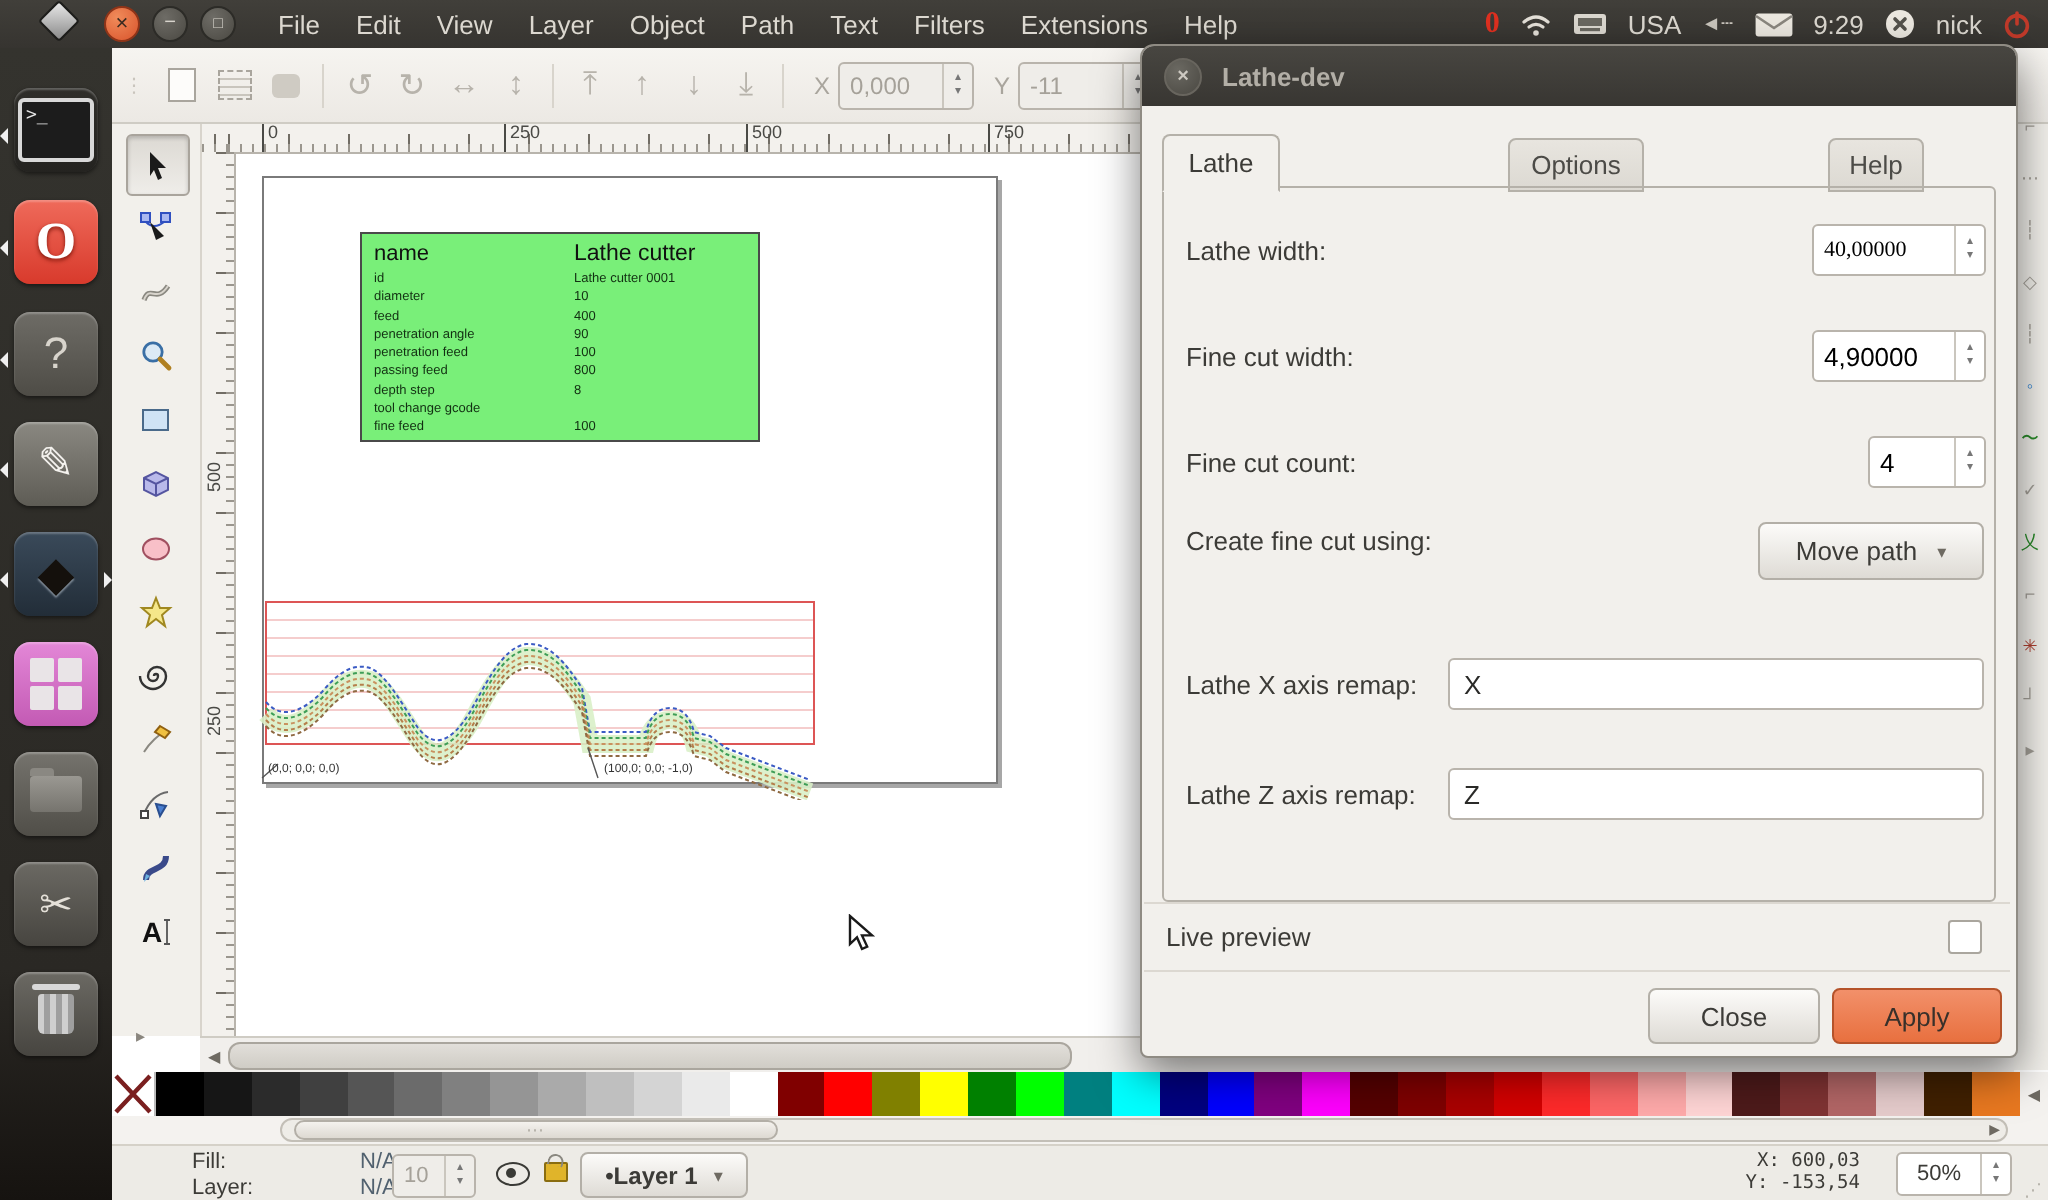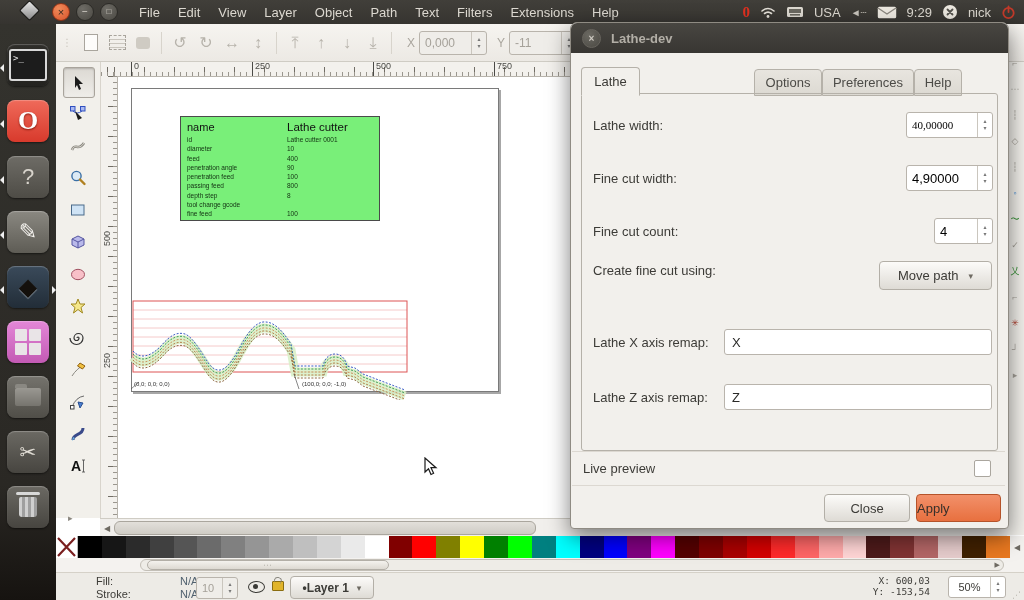--- a/index.html
+++ b/index.html
@@ -130,21 +130,21 @@
     font-size:13px;display:flex;align-items:center;padding-left:7px;color:#2a2a28;}
   #fine-combo{position:absolute;left:308px;top:238px;width:111px;height:27px;gap:10px;font-size:13px;}
   #fine-combo .chev{color:#6e6a62;font-size:9px;}
   #dlg-sep1{position:absolute;left:1px;top:428px;width:433px;height:1px;background:#dcd8d1;}
   #dlg-sep2{position:absolute;left:1px;top:462px;width:433px;height:1px;background:#dcd8d1;}
   #live-label{position:absolute;left:12px;top:438px;font-size:13px;color:#3c3b37;}
   #live-check{position:absolute;left:403px;top:437px;width:15px;height:15px;background:#fff;border:1px solid #aaa69e;border-radius:2px;}
   #btn-dlg-close{position:absolute;left:253px;top:471px;width:84px;height:26px;font-size:13px;}
   #btn-dlg-apply{position:absolute;left:345px;top:471px;width:83px;height:26px;font-size:13px;
     background:linear-gradient(#f2906a,#e8703f);border:1px solid #b5532a;border-radius:4px;
-    display:flex;align-items:center;justify-content:flex-start;color:#38302a;}
+    display:flex;align-items:center;justify-content:center;color:#38302a;}
   #desk-corner{left:0;top:536px;width:56px;height:64px;background:linear-gradient(135deg,#433c35,#15100c);z-index:10;}
 </style>
 </head>
 <body>
 
 <div id="screen">
 
   <div class="abs" id="panel">
     <div style="width:52px;position:relative;height:24px;">
       <div class="abs" id="app-logo"></div>
@@ -529,21 +529,21 @@
       <div id="pal-thumb">
           <span class="grip-dots">⋯</span>
         </div>
       <span style="position:absolute;right:3px;color:#6e6a62;font-size:7px;">▶</span>
     </div>
   </div>
 
   <div class="abs" id="statusbar">
     <span class="fs-label" style="left:6px;top:2px;">Fill:</span>
     <span class="fs-label na" style="left:77px;top:2px;">N/A</span>
-    <span class="fs-label" style="left:6px;top:15px;">Stroke:</span>
+    <span class="fs-label" style="left:6px;top:15px;">Layer:</span>
     <span class="fs-label na" style="left:77px;top:15px;">N/A</span>
     <span class="fs-label" style="left:124px;top:8px;">O:</span>
     <span class="spinbox gray abs" style="left:140px;top:4px;width:40px;height:20px;">
       <span class="spin-val" style="flex:1;font-size:11px;">10</span>
       <span class="spin-arrows">
           <span>▴</span>
           <span>▾</span>
         </span>
     </span>
     <span class="abs" id="eye"></span>
@@ -572,23 +572,20 @@
     <div id="dlg-title">
       <span id="dlg-close">×</span>
       <span>Lathe-dev</span>
     </div>
     <div class="dtab active" style="left:10px;width:57px;">
         <span>Lathe</span>
       </div>
     <div class="dtab" style="left:183px;width:66px;">
         <span>Options</span>
       </div>
-    <div class="dtab" style="left:251px;width:90px;">
-        <span>Preferences</span>
-      </div>
     <div class="dtab" style="left:343px;width:46px;">
         <span>Help</span>
       </div>
     <div id="notebook"></div>
 
     <span class="dlbl" style="left:22px;top:95px;">Lathe width:</span>
     <span class="spinbox abs" style="left:335px;top:89px;width:85px;height:24px;">
       <span class="spin-val" style="flex:1;font-size:11px;font-family:Liberation Serif, serif;">40,00000</span>
       <span class="spin-arrows">
           <span>▴</span>

